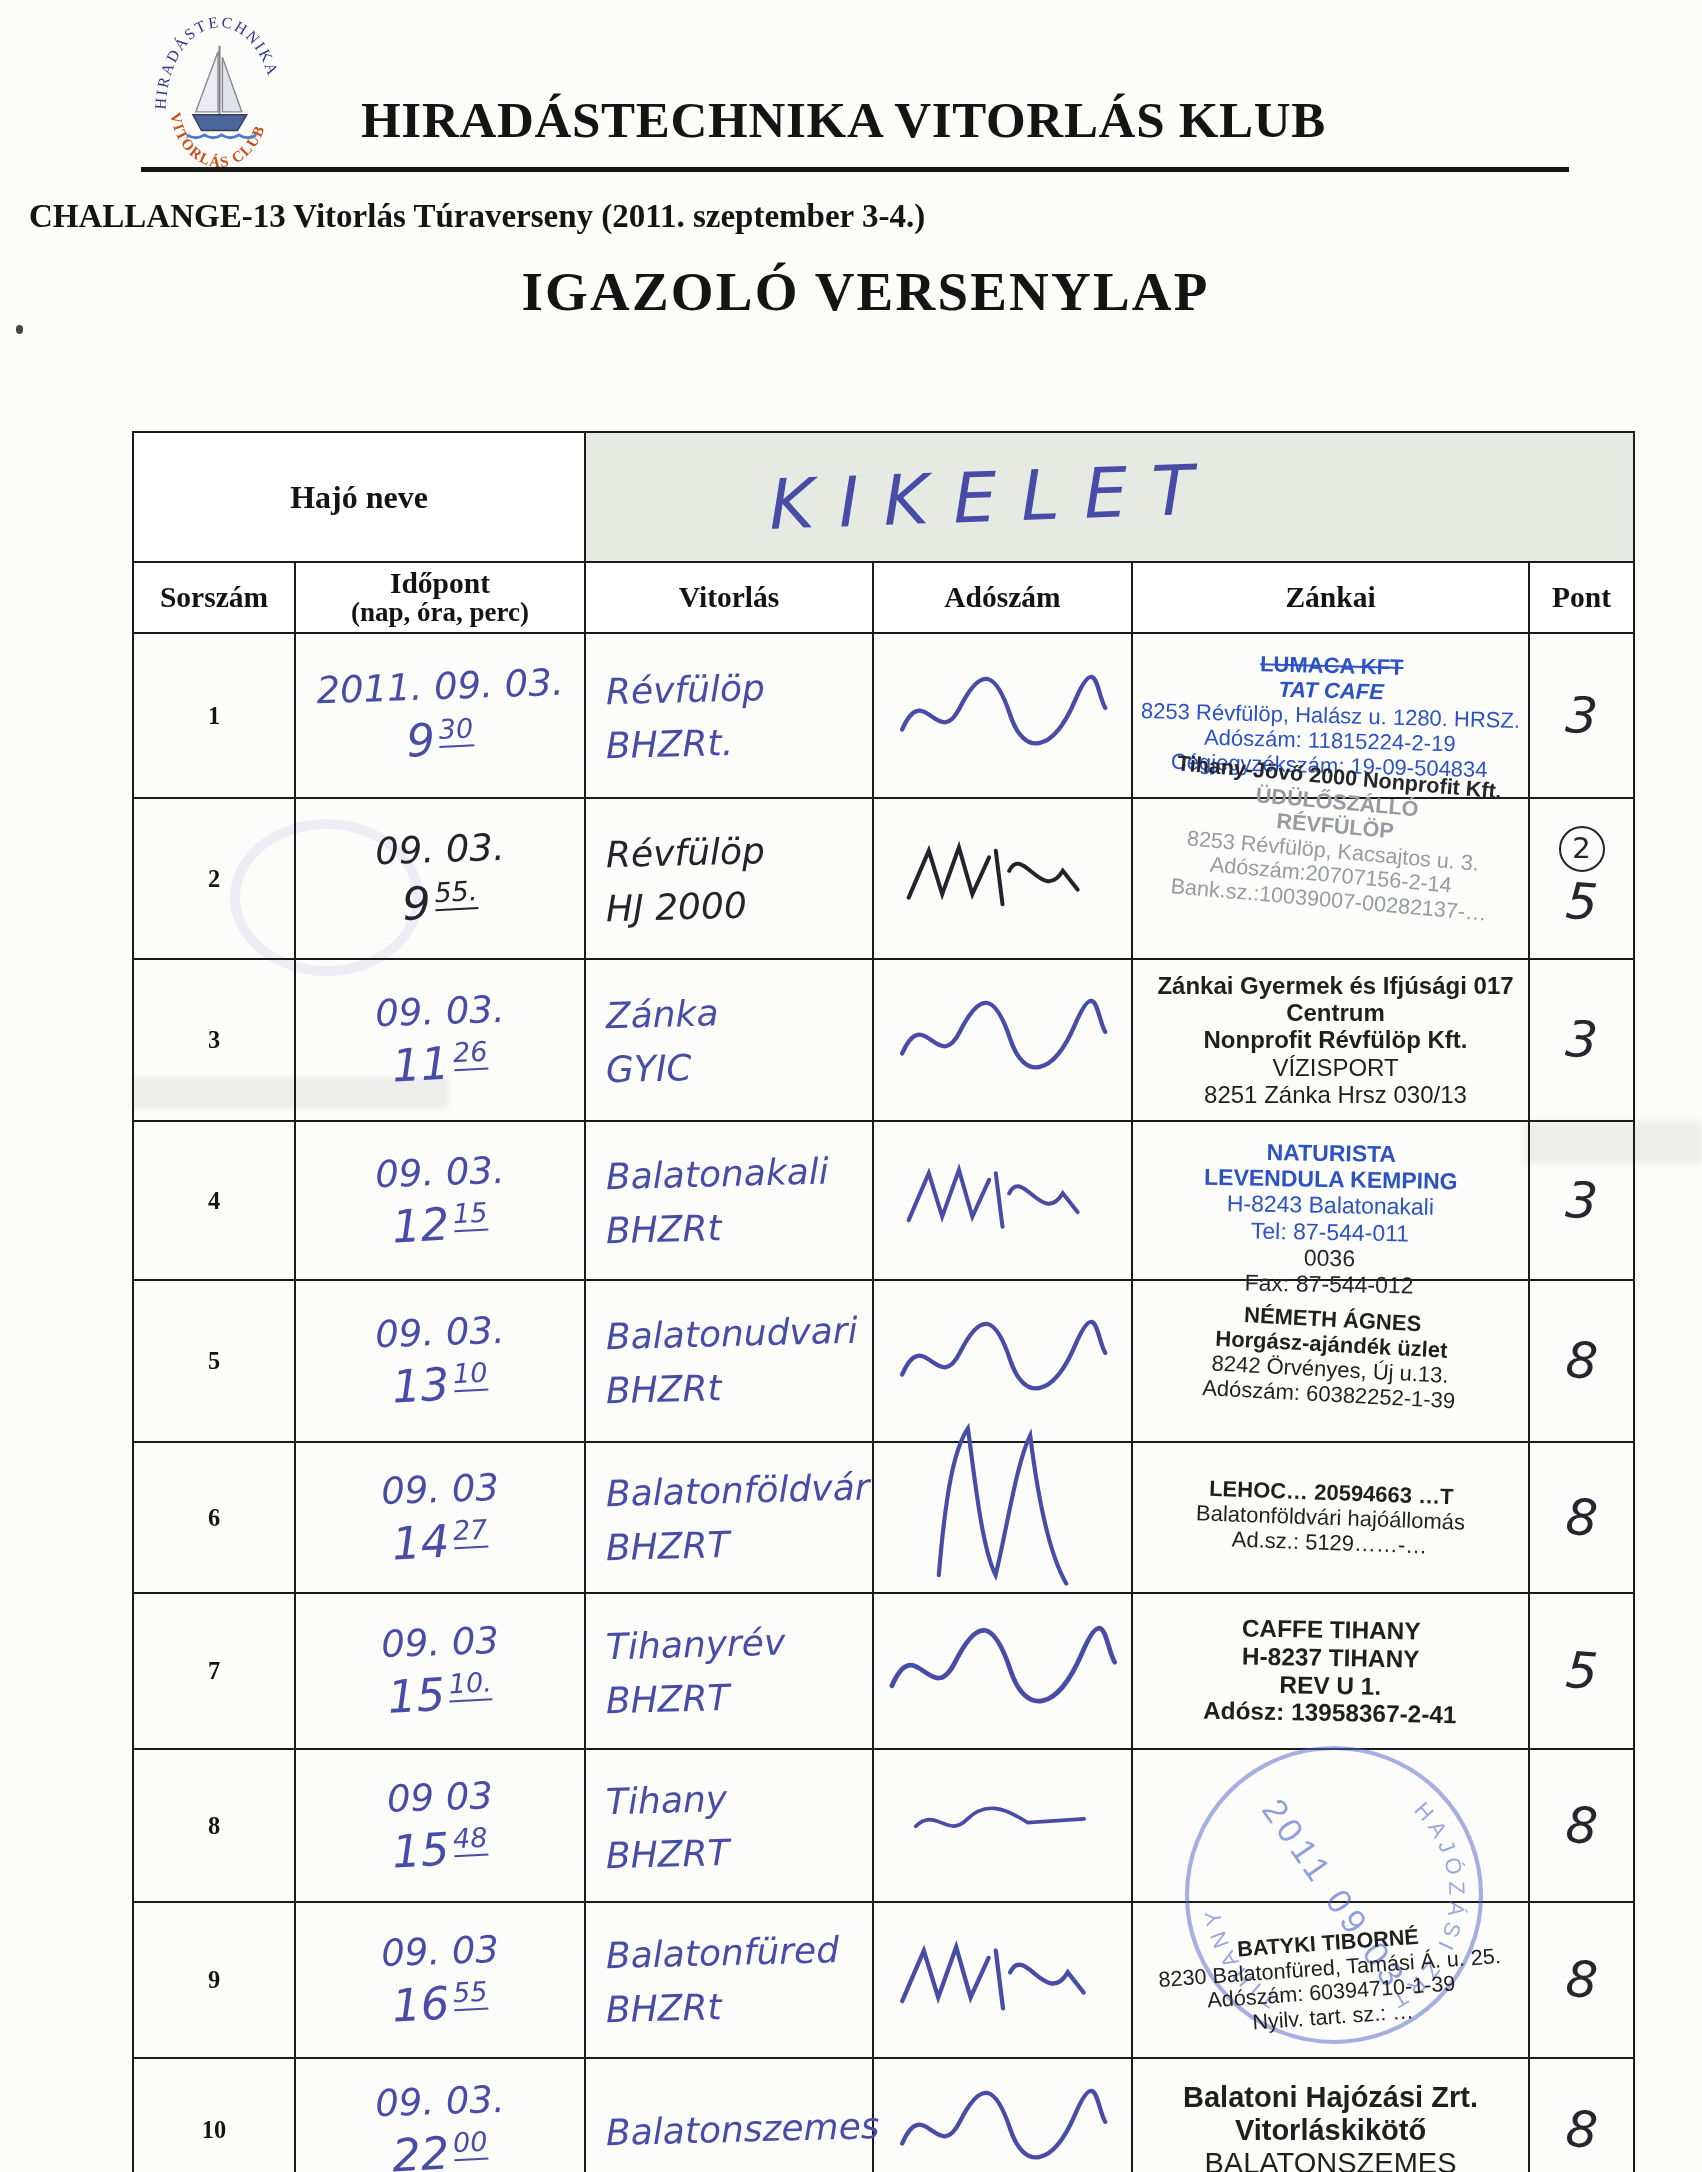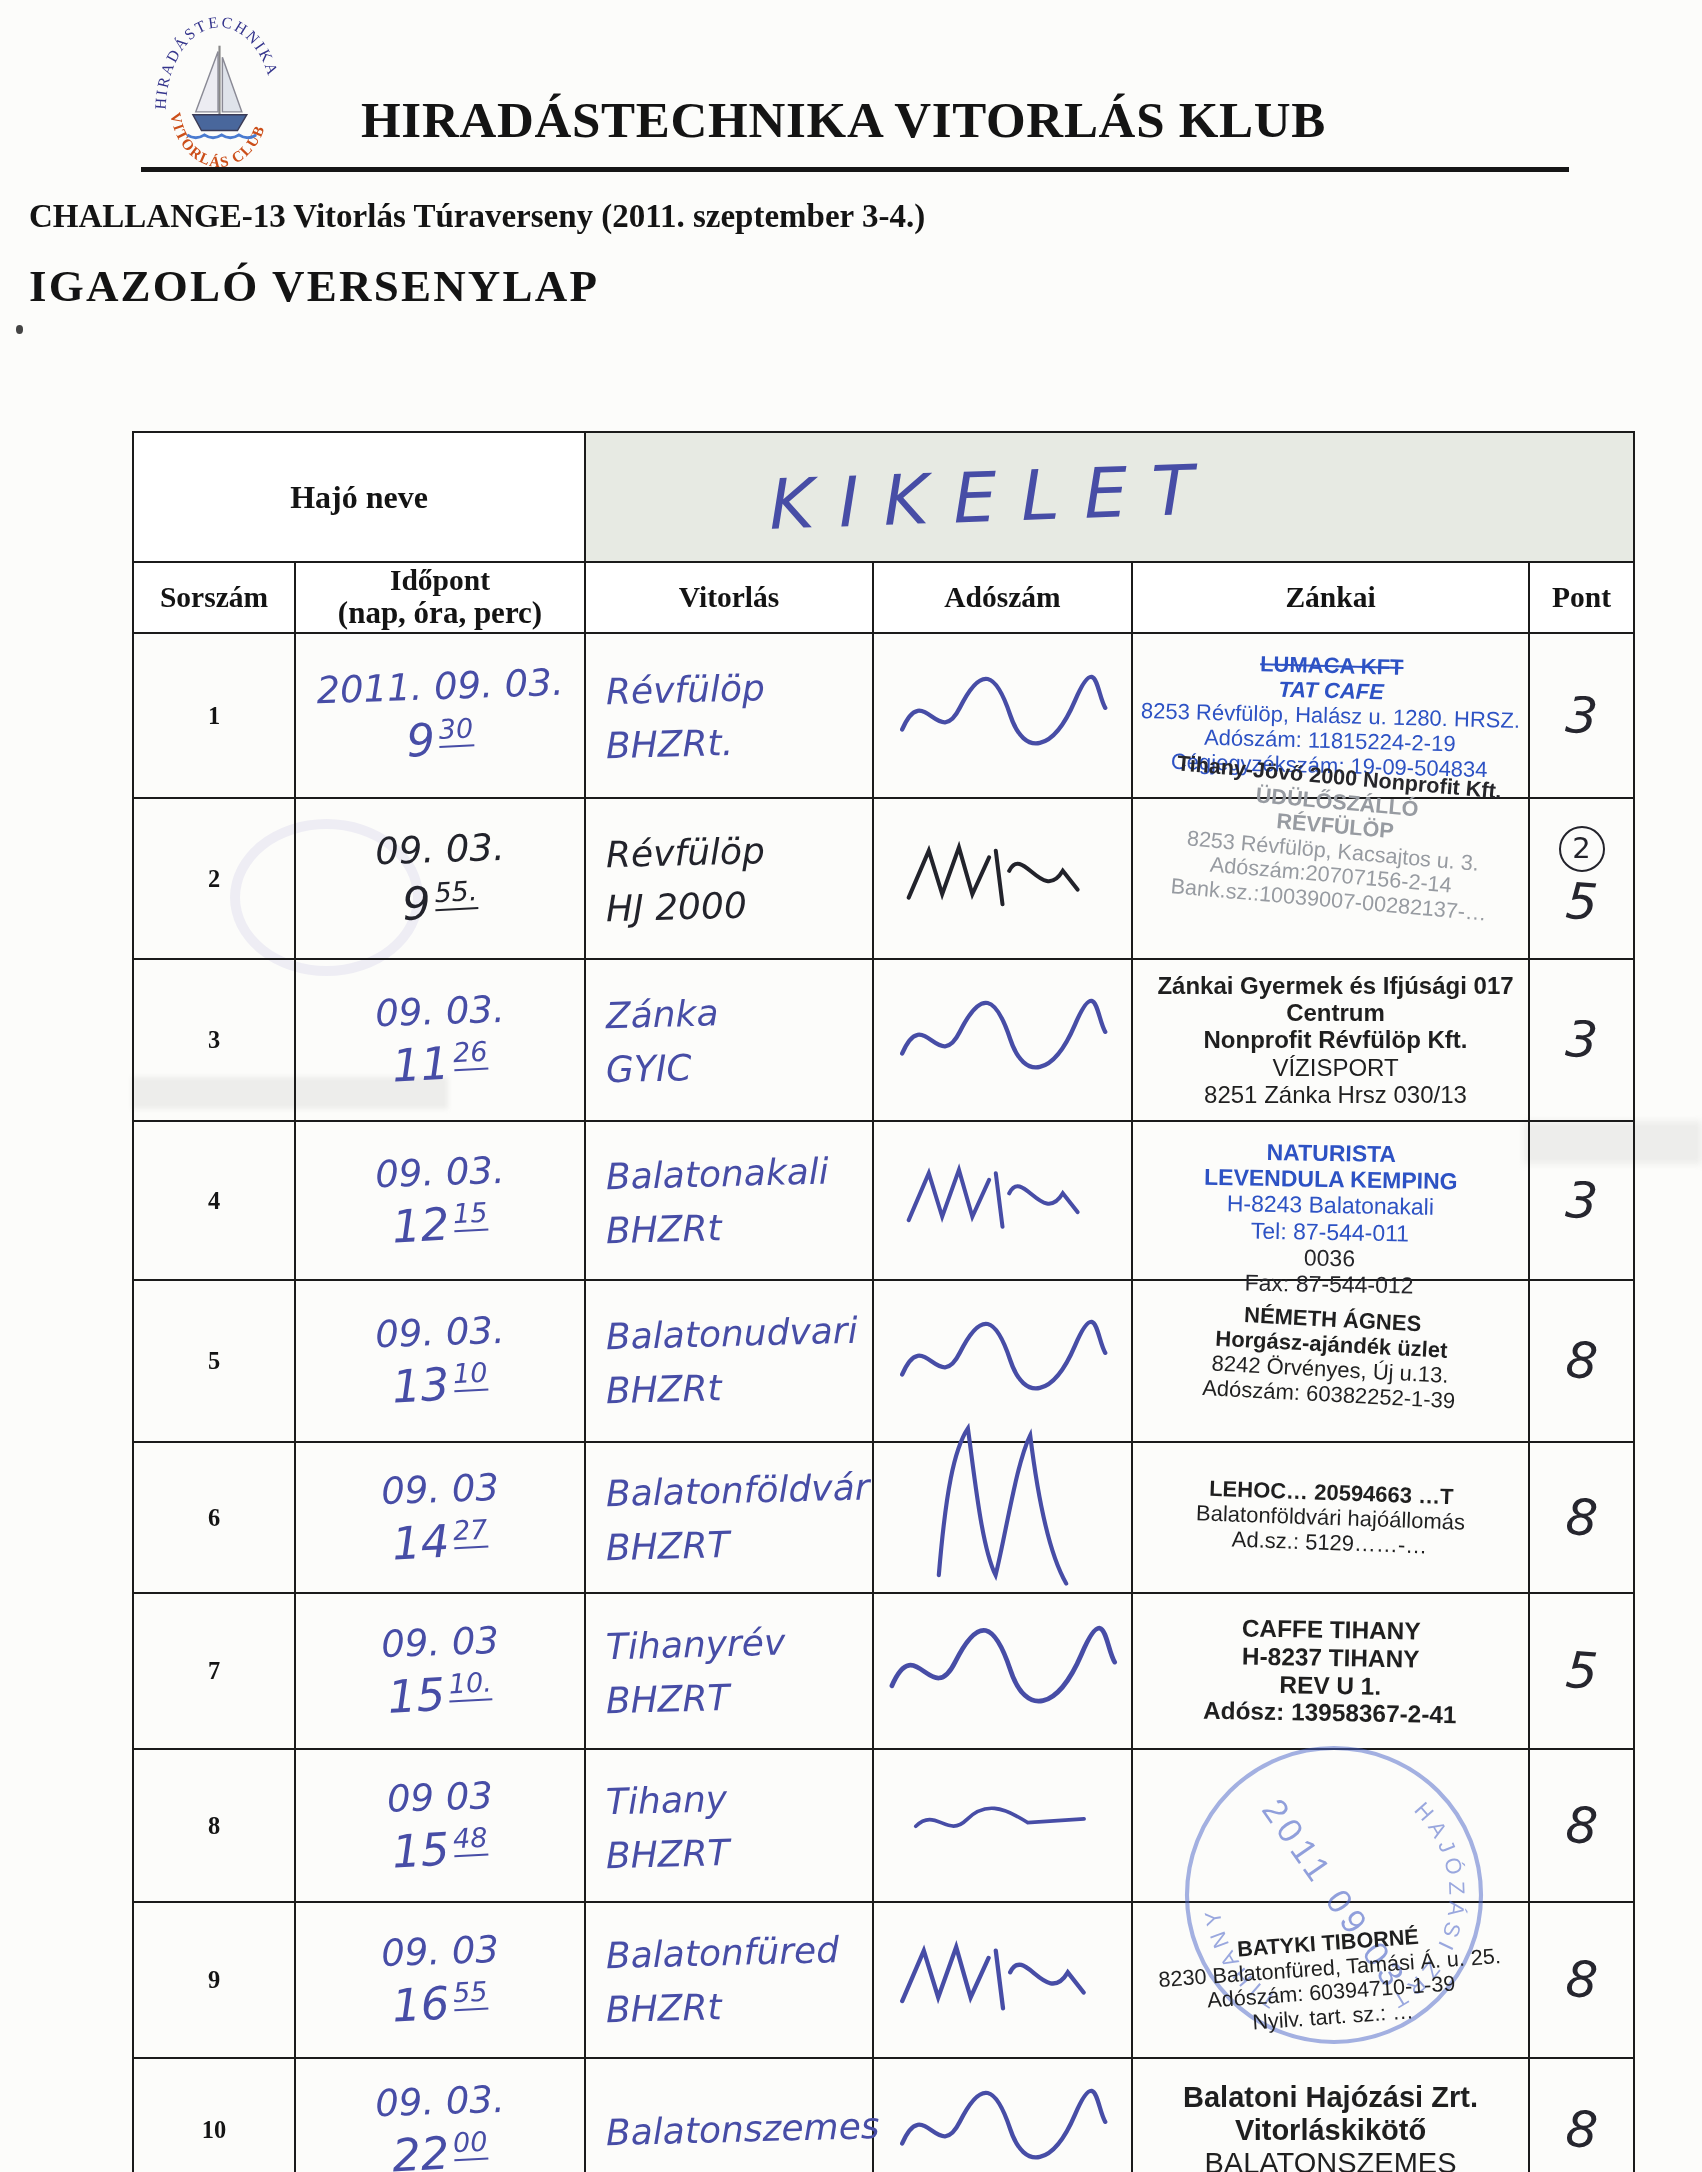--- a/index.html
+++ b/index.html
@@ -6,33 +6,33 @@
   .page{position:relative;width:1702px;height:2172px;background:var(--paper,#fcfcfa);
         overflow:hidden;font-family:"Liberation Serif",serif;color:#141414;}
 
   
   .logo{position:absolute;left:151px;top:4.3px;width:137px;height:174px;}
   .club-title{position:absolute;left:361px;top:91px;font-size:51px;font-weight:bold;
               letter-spacing:0.7px;white-space:nowrap;}
   .title-underline{position:absolute;left:141px;top:167px;width:1428px;height:5px;background:#161616;}
   .event-title{position:absolute;left:29px;top:198px;width:1673px;text-align:left;
                font-size:33px;font-weight:bold;}
-  .form-title{position:absolute;left:29px;top:260px;width:1673px;text-align:left;
-              font-size:45px;font-weight:bold;letter-spacing:2.2px;}
+  .form-title{position:absolute;left:29px;top:260px;width:1673px;text-align:center;
+              font-size:55px;font-weight:bold;letter-spacing:2.2px;}
 
   
   table.sheet{position:absolute;left:132px;top:431px;width:1501px;border-collapse:collapse;
               table-layout:fixed;}
   .sheet td,.sheet th{border:2.9px solid #1b1b1b;padding:0;vertical-align:middle;}
   .boat-label{height:128px;font-size:32px;font-weight:bold;text-align:center;background:#fff;}
   .boat-value{background:var(--boatbg,#e7eae3);}
   .kikelet{display:inline-block;margin-left:183px;font-size:69px;letter-spacing:24.4px;
            color:var(--ink-blue,#4a4fae);transform:rotate(-2deg);}
   th{height:69px;font-size:29.5px;font-weight:bold;background:#fff;}
-  .th-sub{font-size:31px;font-weight:bold;margin-top:-2.9px;}
+  .th-sub{font-size:27px;font-weight:bold;margin-top:-2.9px;}
 
   .hand{font-family:"DejaVu Sans",sans-serif;font-style:italic;}
   .ink-blue{color:var(--ink-blue,#4a4fae);}
   .ink-black{color:var(--ink-black,#22232b);}
 
   .c-num{text-align:center;font-size:24.4px;font-weight:bold;background:transparent;}
   .c-time{text-align:center;}
   .c-time .date{font-size:37px;transform:rotate(-2deg);}
   .c-time .tv{font-size:45px;margin-top:4.3px;transform:rotate(-3deg);}
   .c-time sup{font-size:60%;border-bottom:2.9px solid currentColor;padding-bottom:1.4px;margin-left:4.3px;}

